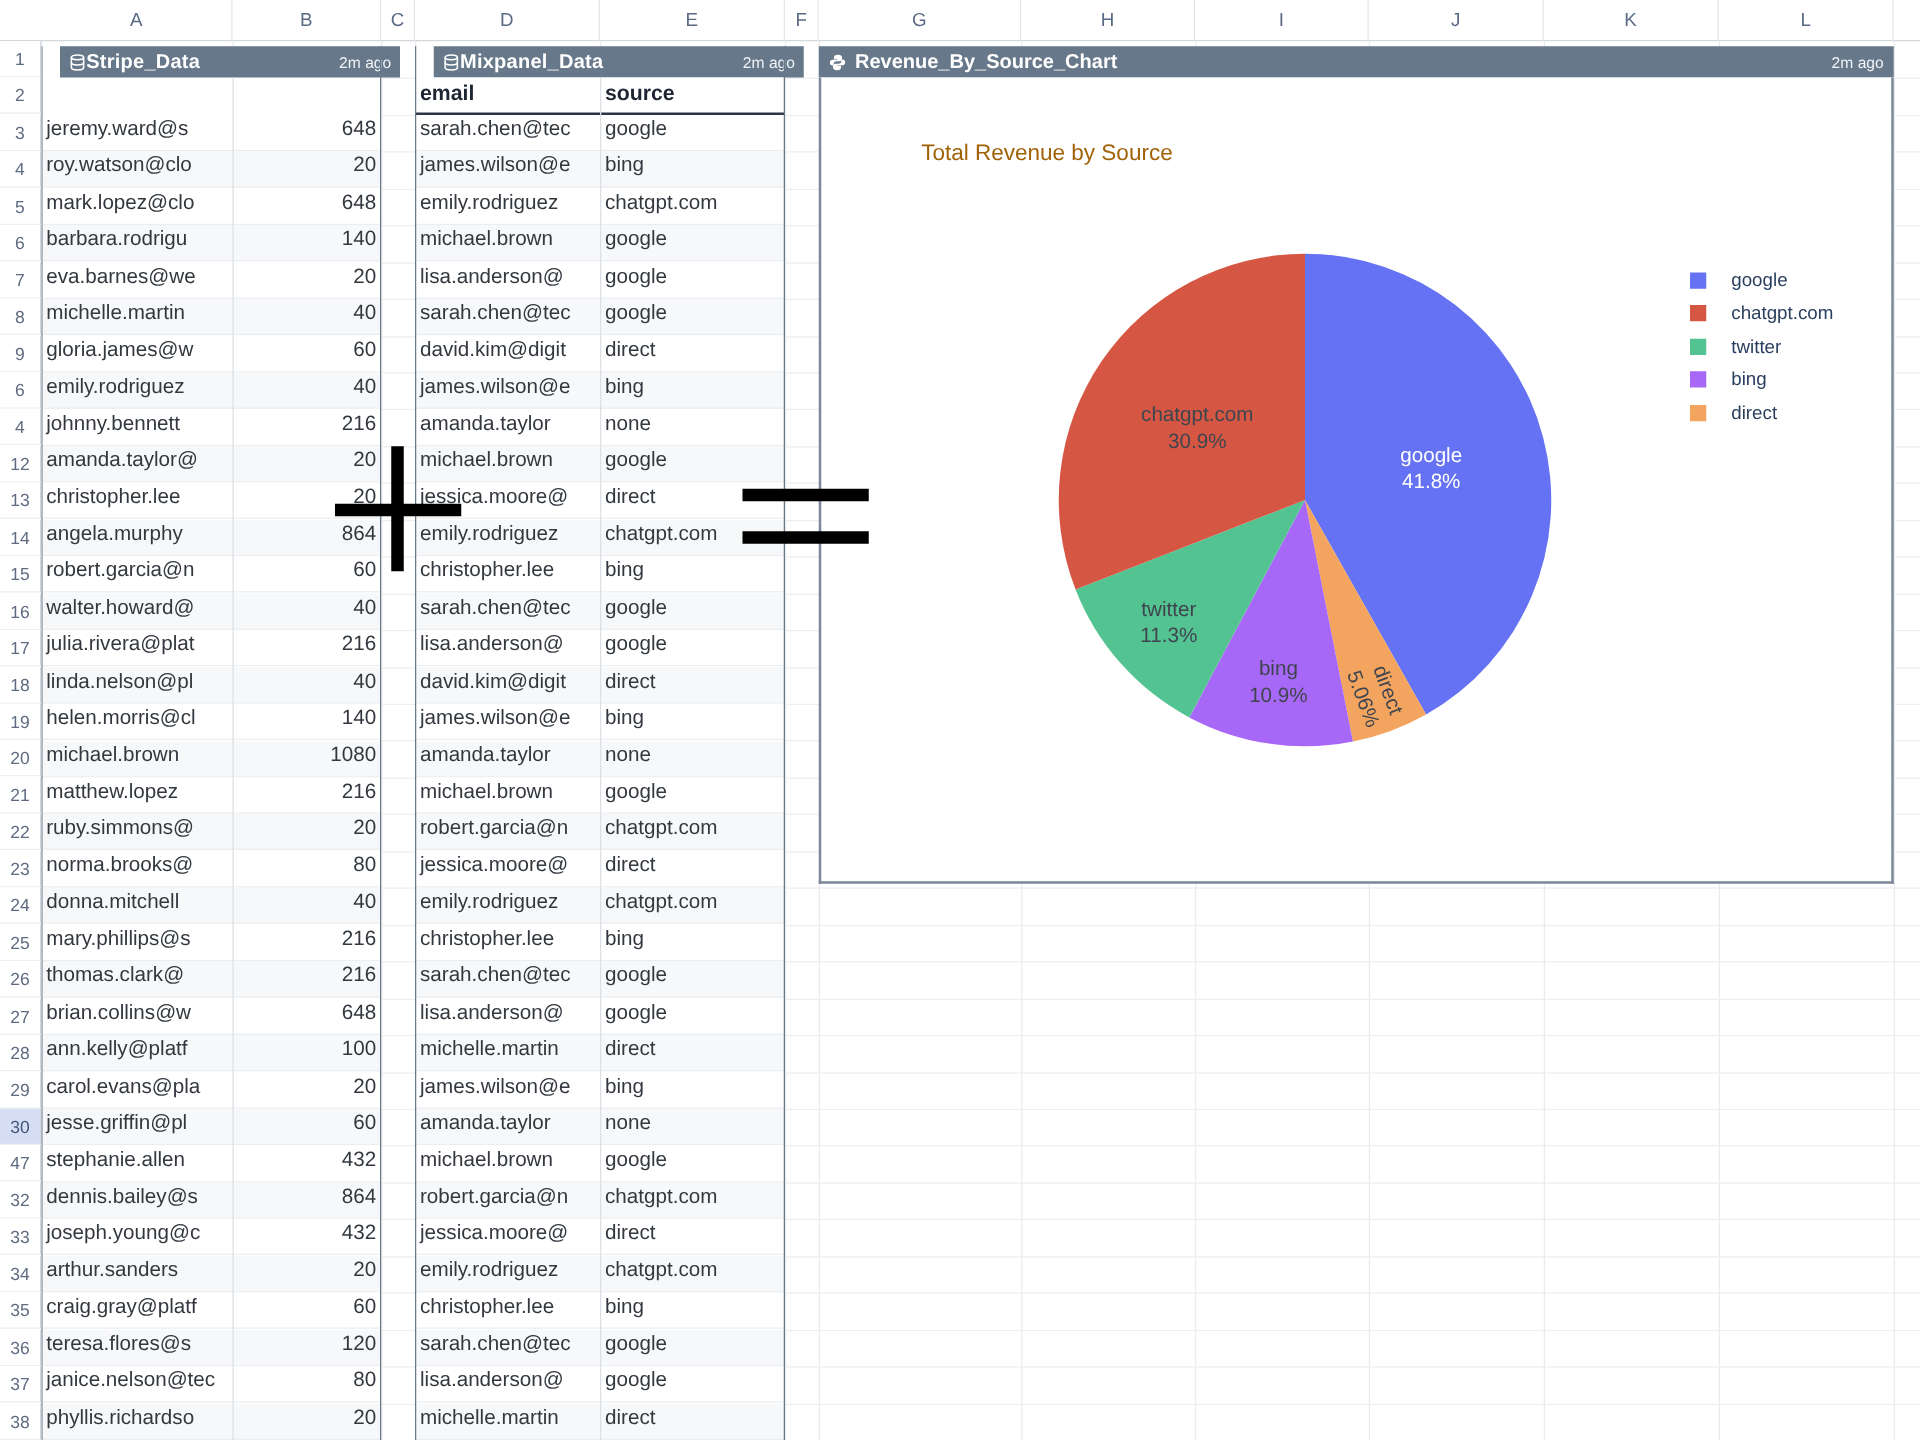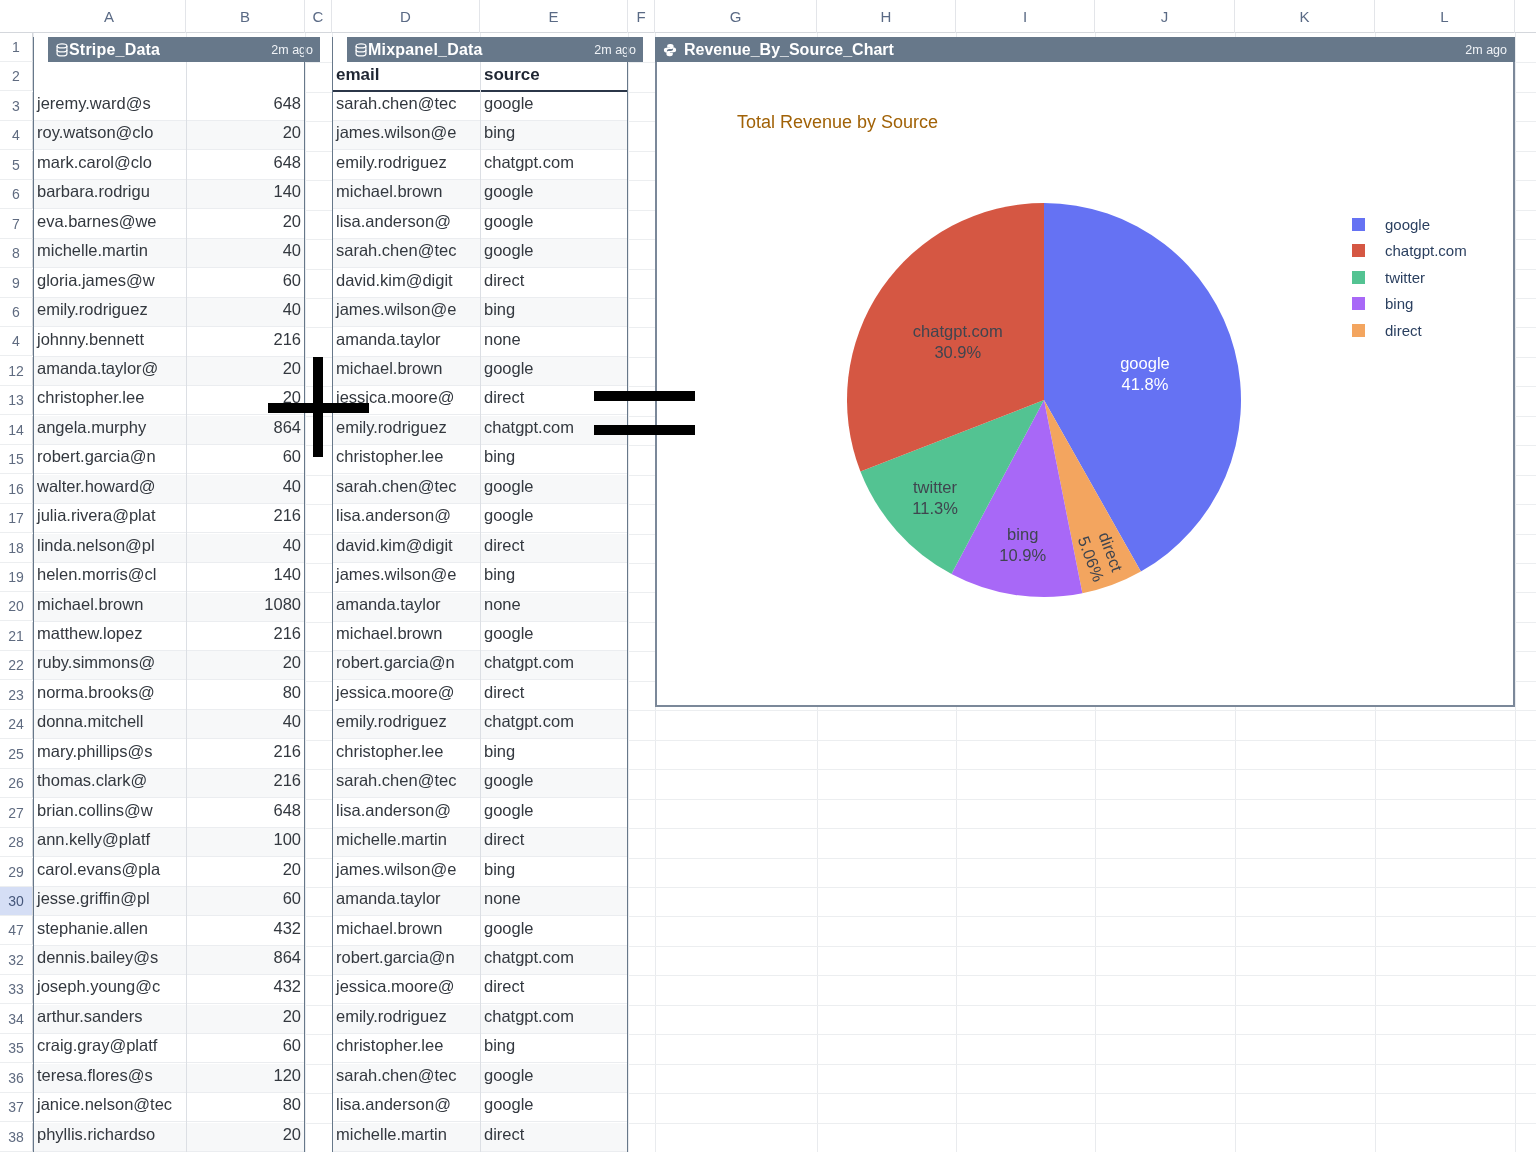--- a/index.html
+++ b/index.html
@@ -194,21 +194,21 @@
     <div class="dtable-body" id="stripe-body" style="top:55px;">
         <div class="drow" style="top: 0px; height: 29px;">
           <div class="dcell" style="width: 153px;">jeremy.ward@s</div>
           <div class="dcell num" style="width: 119px;">648</div>
         </div>
         <div class="drow alt" style="top: 29px; height: 29px;">
           <div class="dcell" style="width: 153px;">roy.watson@clo</div>
           <div class="dcell num" style="width: 119px;">20</div>
         </div>
         <div class="drow" style="top: 59px; height: 29px;">
-          <div class="dcell" style="width: 153px;">mark.carol@clo</div>
+          <div class="dcell" style="width: 153px;">mark.lopez@clo</div>
           <div class="dcell num" style="width: 119px;">648</div>
         </div>
         <div class="drow alt" style="top: 88px; height: 29px;">
           <div class="dcell" style="width: 153px;">barbara.rodrigu</div>
           <div class="dcell num" style="width: 119px;">140</div>
         </div>
         <div class="drow" style="top: 118px; height: 29px;">
           <div class="dcell" style="width: 153px;">eva.barnes@we</div>
           <div class="dcell num" style="width: 119px;">20</div>
         </div>

